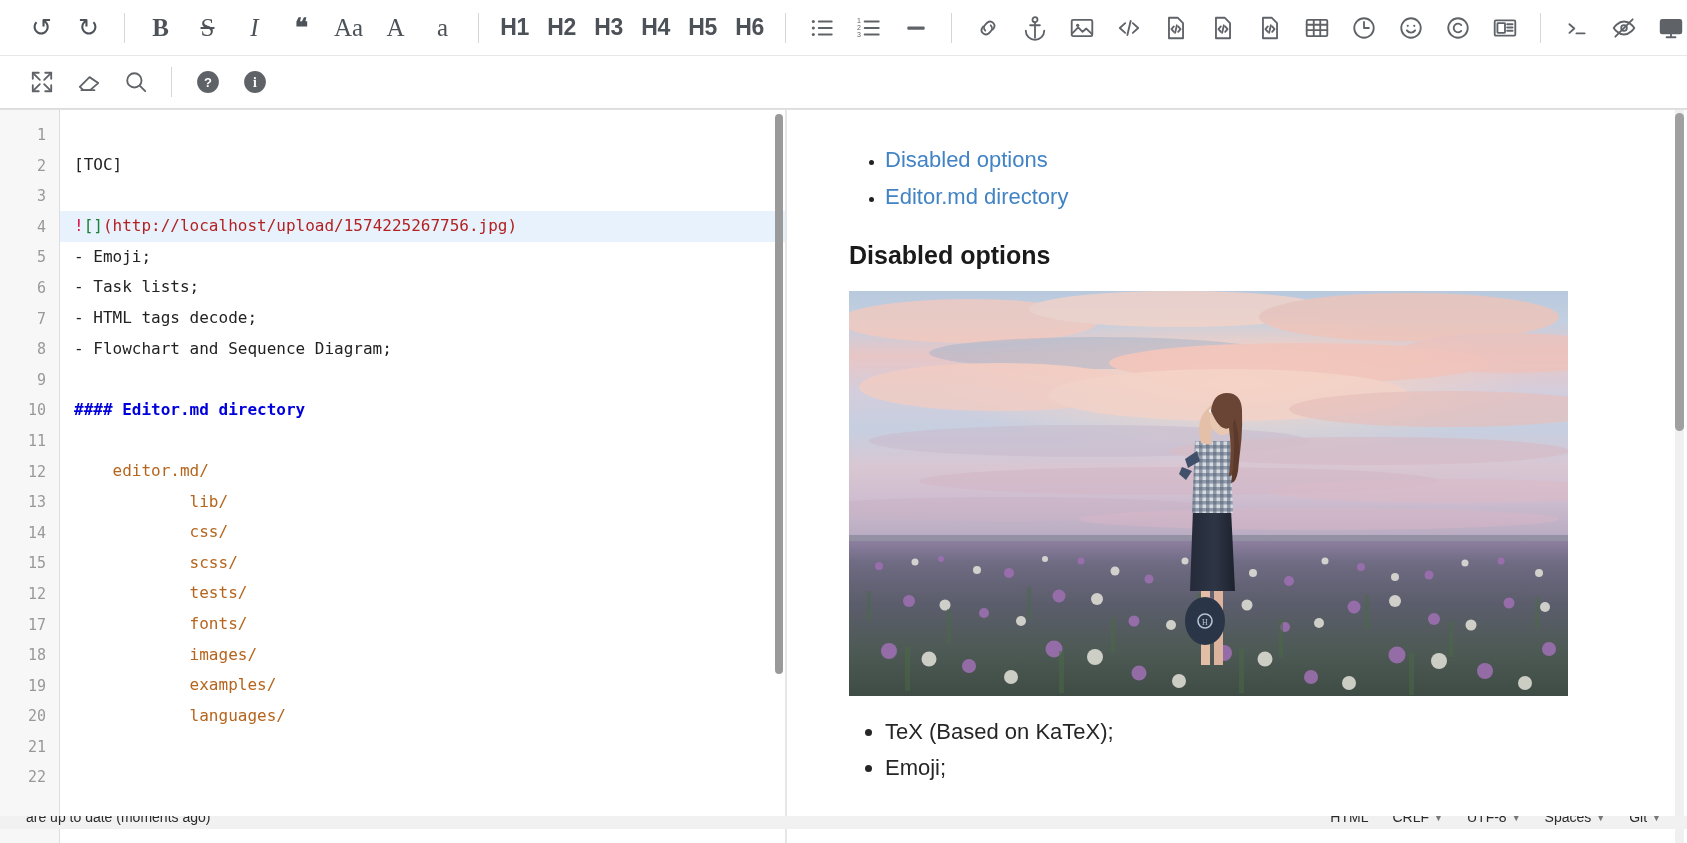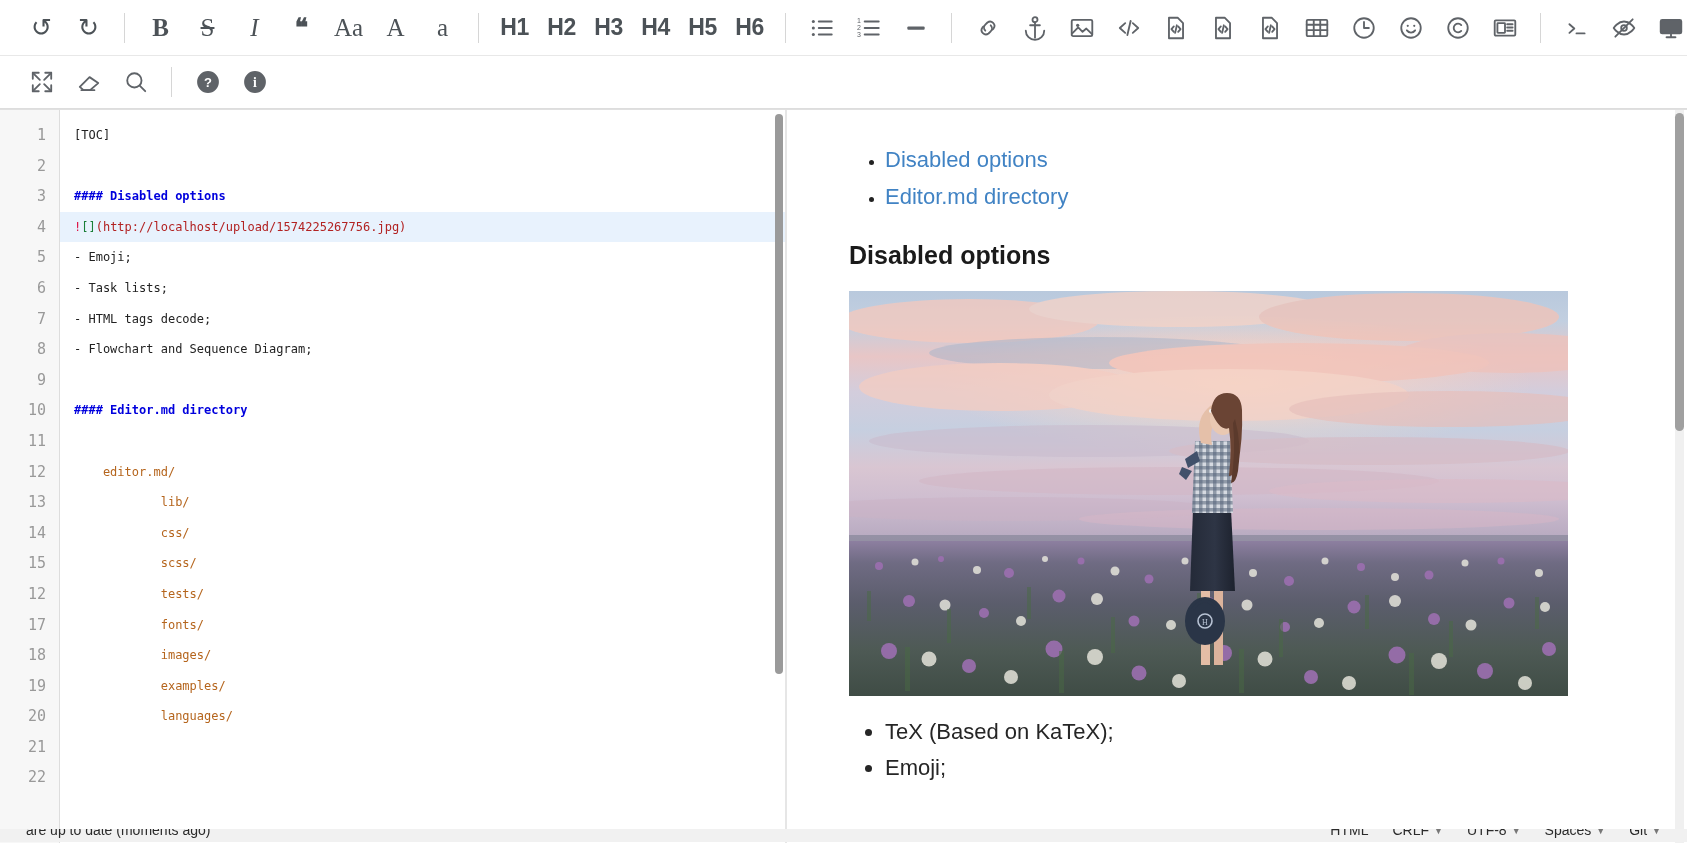--- a/index.html
+++ b/index.html
@@ -105,23 +105,24 @@
   .gutter .ln {
     height: 30.6px;
     line-height: 30.6px;
     padding-right: 13px;
   }
   .code-area {
     position: relative;
     flex: 1 1 auto;
     padding-top: 10px;
     font-family: "DejaVu Sans Mono", monospace;
-    font-size: 12px;
+    font-size: 16px;
     color: #222;
     overflow: hidden;
+    margin-top: 30px;
   }
   .code-line {
     height: 30.6px;
     line-height: 30.6px;
     padding-left: 14px;
     white-space: pre;
   }
   .code-line.active { background: #e8f2fd; }
   .tk-head { color: #0000dd; font-weight: bold; }
   .tk-bracket { color: #d14; }
@@ -250,21 +251,21 @@
     display: inline-block;
     margin-left: 5px;
     font-size: 9px;
     color: #777;
     vertical-align: middle;
   }
   .statusbar-clip {
     position: absolute;
     left: 0; bottom: 0;
     width: 1687px;
-    height: 14px;
+    height: 27px;
     overflow: hidden;
   }
   .statusbar-clip .statusbar {
     bottom: 0;
     top: -13px;
   }
 </style>
 </head>
 <body>
 
@@ -522,21 +523,20 @@
           <div class="ln">17</div>
           <div class="ln">18</div>
           <div class="ln">19</div>
           <div class="ln">20</div>
           <div class="ln">21</div>
           <div class="ln">22</div>
         </div>
       <div class="code-area" id="code-area">
           <div class="code-line"><span class="tk-plain">[TOC]</span></div>
           <div class="code-line">&nbsp;</div>
-          <div class="code-line"><span class="tk-head">#### Disabled options</span></div>
           <div class="code-line active"><span class="tk-bracket">!</span><span class="tk-green">[]</span><span class="tk-url">(http://localhost/upload/1574225267756.jpg)</span></div>
           <div class="code-line"><span class="tk-plain">- Emoji;</span></div>
           <div class="code-line"><span class="tk-plain">- Task lists;</span></div>
           <div class="code-line"><span class="tk-plain">- HTML tags decode;</span></div>
           <div class="code-line"><span class="tk-plain">- Flowchart and Sequence Diagram;</span></div>
           <div class="code-line">&nbsp;</div>
           <div class="code-line"><span class="tk-head">#### Editor.md directory</span></div>
           <div class="code-line">&nbsp;</div>
           <div class="code-line"><span class="tk-dir">    editor.md/</span></div>
           <div class="code-line"><span class="tk-dir">            lib/</span></div>

